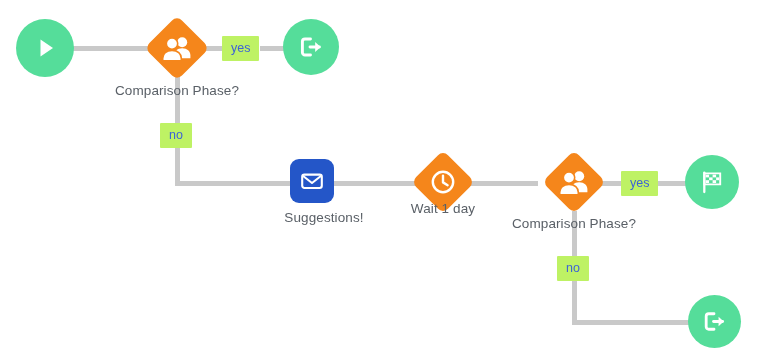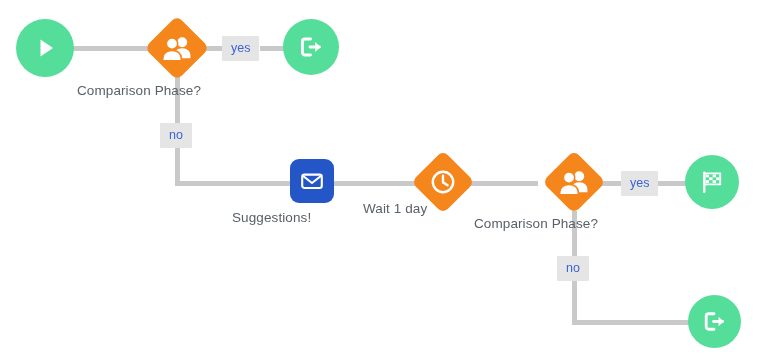--- a/index.html
+++ b/index.html
@@ -66,28 +66,28 @@
     justify-content: center;
   }
 
   
   .node-label {
     position: absolute;
     color: #5a6067;
     font-size: 13.5px;
     line-height: 16px;
     white-space: nowrap;
-    text-align: left;
+    text-align: center;
     letter-spacing: 0.1px;
   }
 
   
   .edge-chip {
     position: absolute;
-    background: #e5e5e5;
+    background: #bef264;
     color: #3d63d6;
     font-size: 12.5px;
     line-height: 14px;
     padding: 5px 9px 6px 9px;
     white-space: nowrap;
     text-align: center;
     border-radius: 1px;
   }
 
   svg { display: block; }
@@ -155,21 +155,21 @@
   <div class="edge-chip" style="left:160px; top:123px;">no</div>
 
   <div class="node-square" style="left:290px; top:159px; width:44px; height:44px; background:#2456c8;">
     <span>
       <svg width="26" height="26" viewBox="0 0 26 26">
         <rect x="3.2" y="6.6" width="19.6" height="13.4" rx="2.2" fill="none" stroke="#ffffff" stroke-width="2.1"></rect>
         <path d="M4.4 8.2 L13 15.0 L21.6 8.2" fill="none" stroke="#ffffff" stroke-width="2.1" stroke-linecap="round" stroke-linejoin="round"></path>
       </svg>
     </span>
   </div>
-  <div class="node-label" style="left:232px; top:210px; width:160px;">Suggestions!</div>
+  <div class="node-label" style="left:244px; top:210px; width:160px;">Suggestions!</div>
 
   <div class="node-diamond" style="left:412px; top:151px; width:62px; height:62px;">
     <span class="dia-shape" style="width:45px; height:45px; background:#f5861b;"></span>
     <span class="dia-icon">
       <svg width="28" height="28" viewBox="0 0 28 28">
         <circle cx="14" cy="14" r="10.2" fill="none" stroke="#ffffff" stroke-width="2.4"></circle>
         <path d="M14 7.6 L14 14.4 L18.6 17.2" fill="none" stroke="#ffffff" stroke-width="2.4" stroke-linecap="round" stroke-linejoin="round"></path>
       </svg>
     </span>
   </div>

